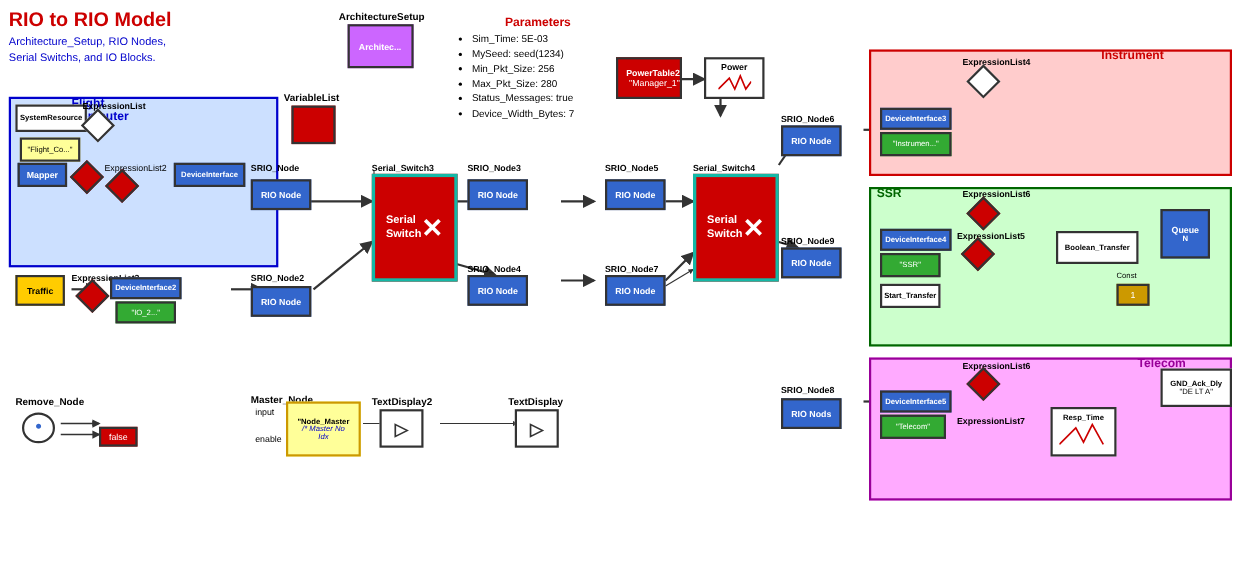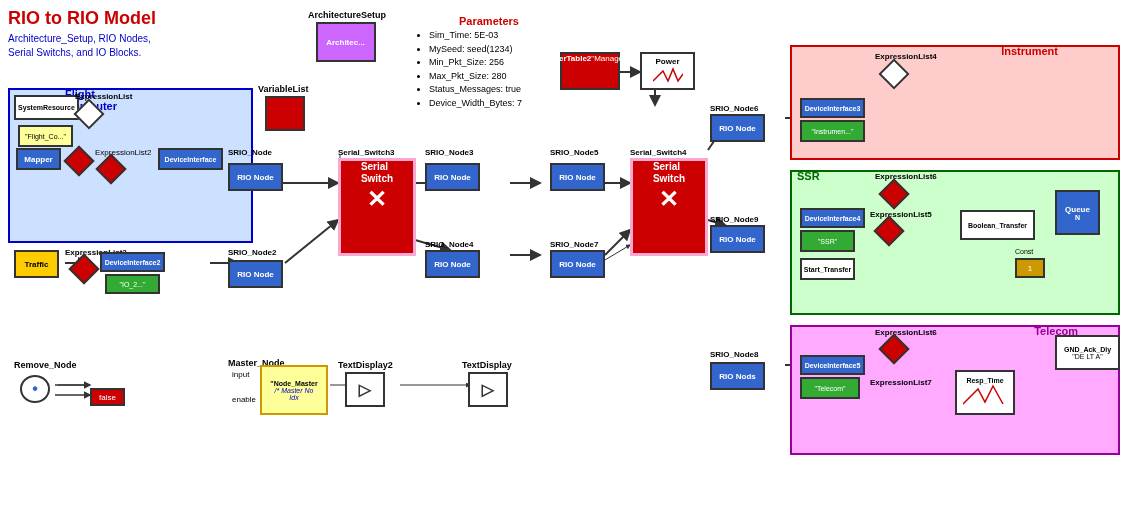--- a/index.html
+++ b/index.html
@@ -45,27 +45,28 @@
       background: #ffaaff;
       border-color: #990099;
       left: 790px; top: 325px;
       width: 330px; height: 130px;
     }
 
     
     .serial-switch {
       position: absolute;
       background: #cc0000;
-      border: 3px solid #f9a8d4;
+      border: 3px solid #14b8a6;
       color: white;
       font-weight: bold;
       font-size: 11px;
       display: flex;
-      flex-direction: column;
+      flex-direction: row;
       align-items: center;
+      justify-content: center;
     }
     .switch-x {
       font-size: 24px;
       font-weight: bold;
     }
 
     
     .svg-overlay {
       position: absolute;
       top: 0; left: 0;
@@ -181,21 +182,21 @@
     <ul style="font-size:9px;list-style:disc;margin-left:14px;margin-top:2px;line-height:1.5;">
       <li>Sim_Time: 5E-03</li>
       <li>MySeed: seed(1234)</li>
       <li>Min_Pkt_Size: 256</li>
       <li>Max_Pkt_Size: 280</li>
       <li>Status_Messages: true</li>
       <li>Device_Width_Bytes: 7</li>
     </ul>
   </div>
 
-  <div style="position:absolute;left:560px;top:52px;width:60px;height:38px;background:#cc0000;border:2px solid #333;color:#fff;display:flex;align-items:flex-start;justify-content:center;flex-direction:row;">
+  <div style="position:absolute;left:560px;top:52px;width:60px;height:38px;background:#cc0000;border:2px solid #333;color:#fff;display:flex;align-items:flex-end;justify-content:center;flex-direction:column;">
     <div style="font-size:8px;font-weight:bold;">PowerTable2</div>
     <div style="font-size:8px;">"Manager_1"</div>
   </div>
 
   <div style="position:absolute;left:640px;top:52px;width:55px;height:38px;background:#fff;border:2px solid #333;display:flex;flex-direction:column;align-items:center;justify-content:center;">
     <div style="font-size:8px;font-weight:bold;">Power</div>
     <svg width="30" height="20">
       <polyline points="0,15 10,5 15,15 20,3 25,15 30,8" fill="none" stroke="#cc0000" stroke-width="1.5"></polyline>
     </svg>
   </div>

